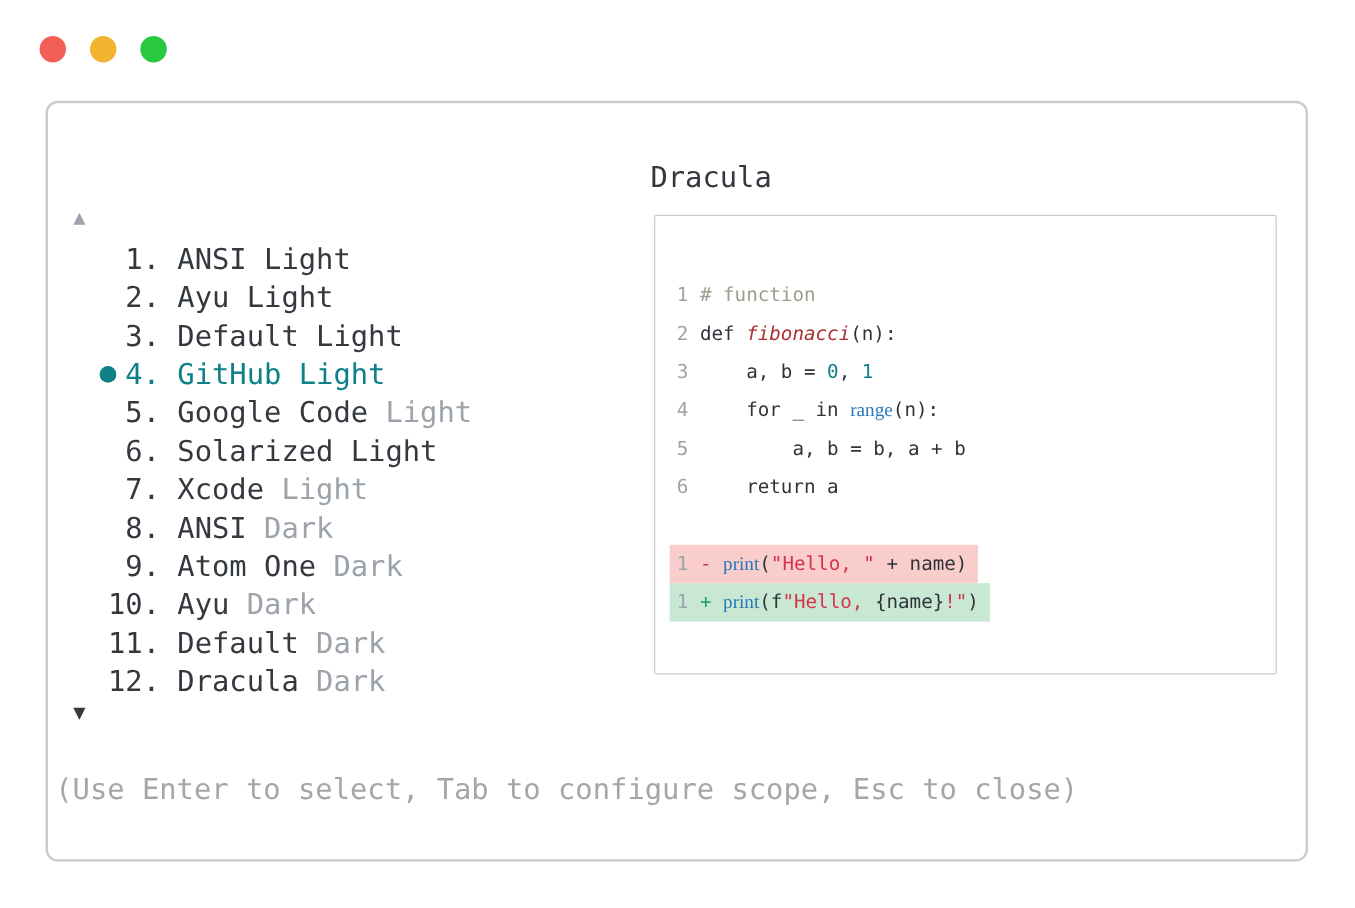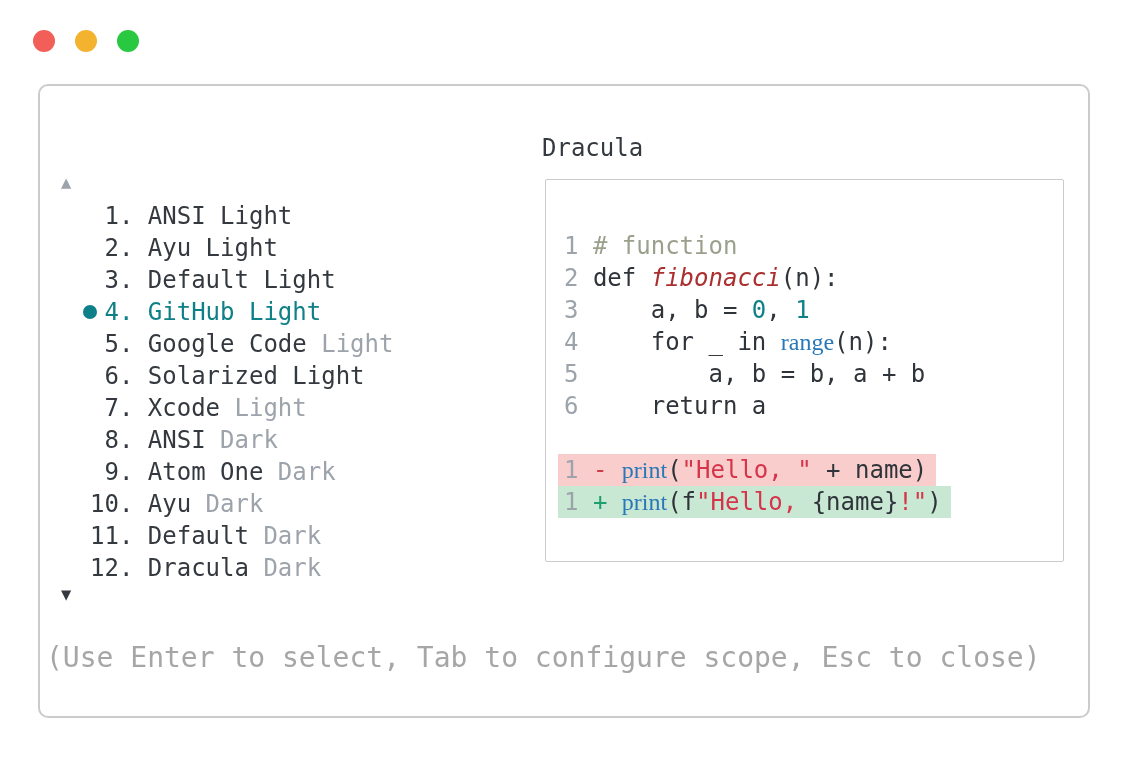--- a/index.html
+++ b/index.html
@@ -64,31 +64,31 @@
     display:none;position:absolute;left:-7px;top:9px;
     width:14px;height:14px;border-radius:50%;background:var(--accent-teal);
   }
   .list-row.selected .marker{display:block;}
   .list-row .num,.list-row .name{color:var(--text-dark);}
   .list-row .muted{color:var(--text-muted);text-align:right;}
   .list-row.selected .num,.list-row.selected .name{color:var(--accent-teal);}
 
   .hint{
     position:absolute;left:6px;top:556px;
-    font-size:28px;line-height:32px;color:var(--hint-text);white-space:pre;
+    font-size:24px;line-height:32px;color:var(--hint-text);white-space:pre;
   }
 
   .preview-box{
     position:absolute;left:505px;top:93px;width:519px;height:383px;
     border:1.5px solid var(--border-gray);border-radius:2px;
     background:var(--window-bg);overflow:hidden;
   }
   .code{
     padding:50px 0 0 18px;
-    font-size:24px;line-height:32px;white-space:pre;color:var(--code-text);
+    font-size:16px;line-height:32px;white-space:pre;color:var(--code-text);
   }
   .code-line{height:32px;}
   .diff-group{margin-top:32px;}
   .hl{display:inline-block;padding:0 9px 0 6px;margin-left:-6px;height:32px;}
   .hl.removed{background:var(--diff-removed-bg);}
   .hl.added{background:var(--diff-added-bg);}
 
   .c-ln{color:var(--line-number-gray);}
   .c-com{color:var(--syntax-comment);}
   .c-fn{color:var(--syntax-function-red);font-style:italic;}

